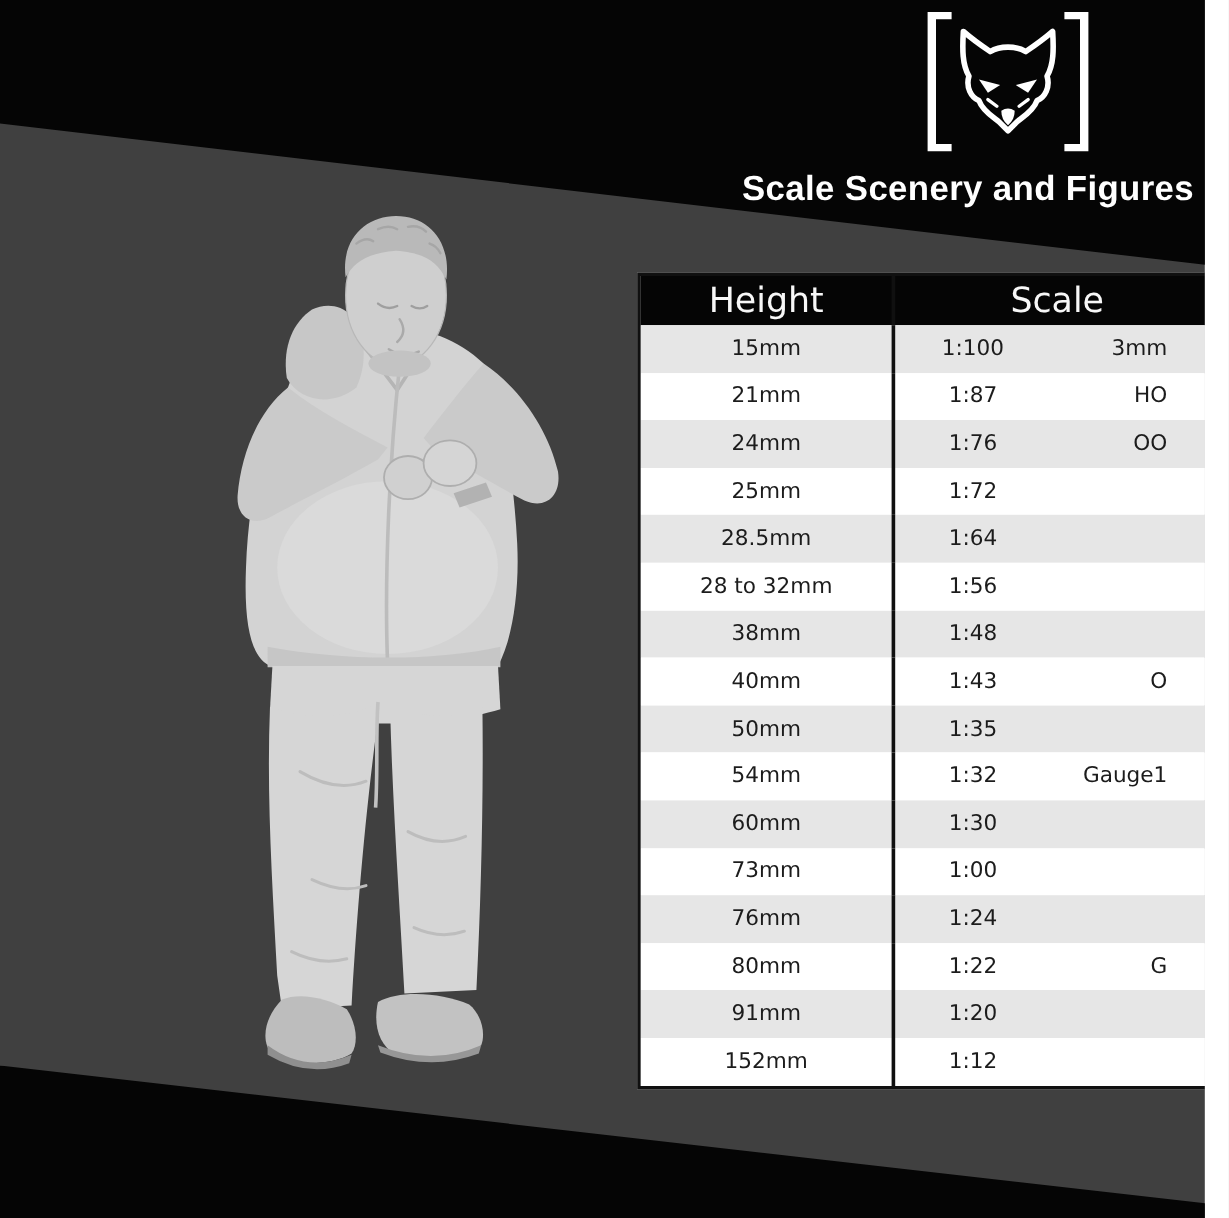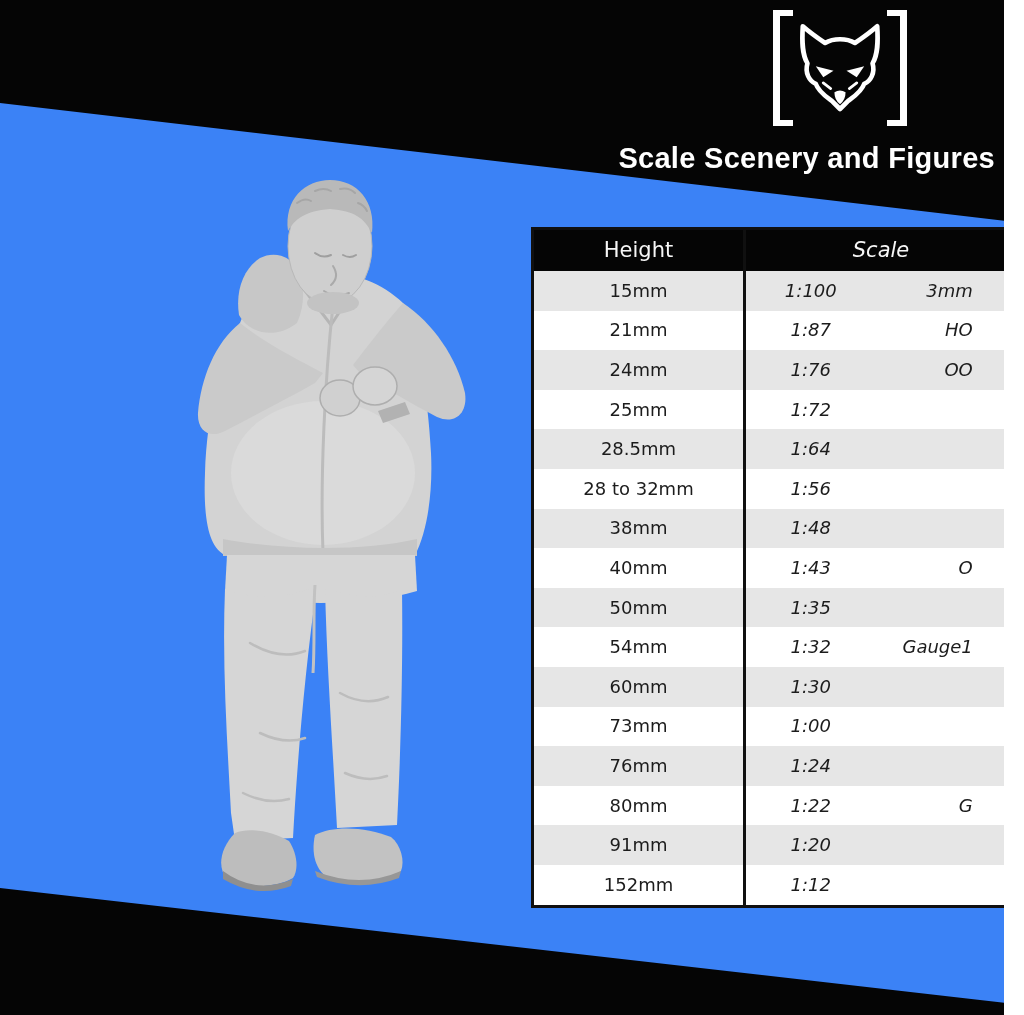--- a/index.html
+++ b/index.html
@@ -1,17 +1,17 @@
 <!DOCTYPE html>
 <html><head>
 <meta charset="utf-8">
 <style>
   html,body{margin:0;padding:0;background:#fff;}
   .canvas{
-    position:relative;width:1004px;height:1015px;background:#3b82f6;
+    position:relative;width:1004px;height:1015px;background:#404040;
     overflow:hidden;font-family:"DejaVu Sans",sans-serif;
   }
   
   .band{position:absolute;left:0;width:1024px;background:#050505;z-index:1;}
   .band-top{top:0;height:235px;clip-path:polygon(0 0,1024px 0,1024px 223px,0 103px);}
   .band-bottom{top:884px;height:131px;clip-path:polygon(0 4px,1024px 121px,1024px 131px,0 131px);}
   
   .logo{position:absolute;left:763px;top:6px;width:154px;height:124px;z-index:2;}
   .brand-label{
     position:absolute;top:142px;right:9px;z-index:2;
@@ -19,23 +19,23 @@
     letter-spacing:.3px;white-space:nowrap;
   }
   
   .figure-art{position:absolute;left:165px;top:173px;width:318px;height:737px;z-index:0;}
   
   .scale-table{
     position:absolute;left:531px;top:227px;width:482px;z-index:2;
     border:3px solid #101010;background:#ffffff;color:#1c1c1c;
   }
   .t-row{display:flex;align-items:center;height:39.6px;font-size:18px;line-height:1;}
-  .t-head{height:41px;background:#050505;color:#f7f7f7;font-size:21px;}
+  .t-head{height:41px;background:#050505;color:#f7f7f7;font-size:29px;}
   .col-h{width:209px;text-align:center;flex:none;}
-  .col-s{flex:1;display:flex;align-items:center;border-left:3px solid #101010;height:100%;font-style:italic;}
+  .col-s{flex:1;display:flex;align-items:center;border-left:3px solid #101010;height:100%;}
   .t-head .col-s{justify-content:center;}
   .ratio{width:48%;text-align:center;}
   .gauge{width:36%;text-align:right;}
   .t-body .t-row:nth-child(odd){background:#e6e6e6;}
   .t-body .t-row:nth-child(even){background:#ffffff;}
 </style>
 </head>
 <body>
 
 <div class="canvas">

